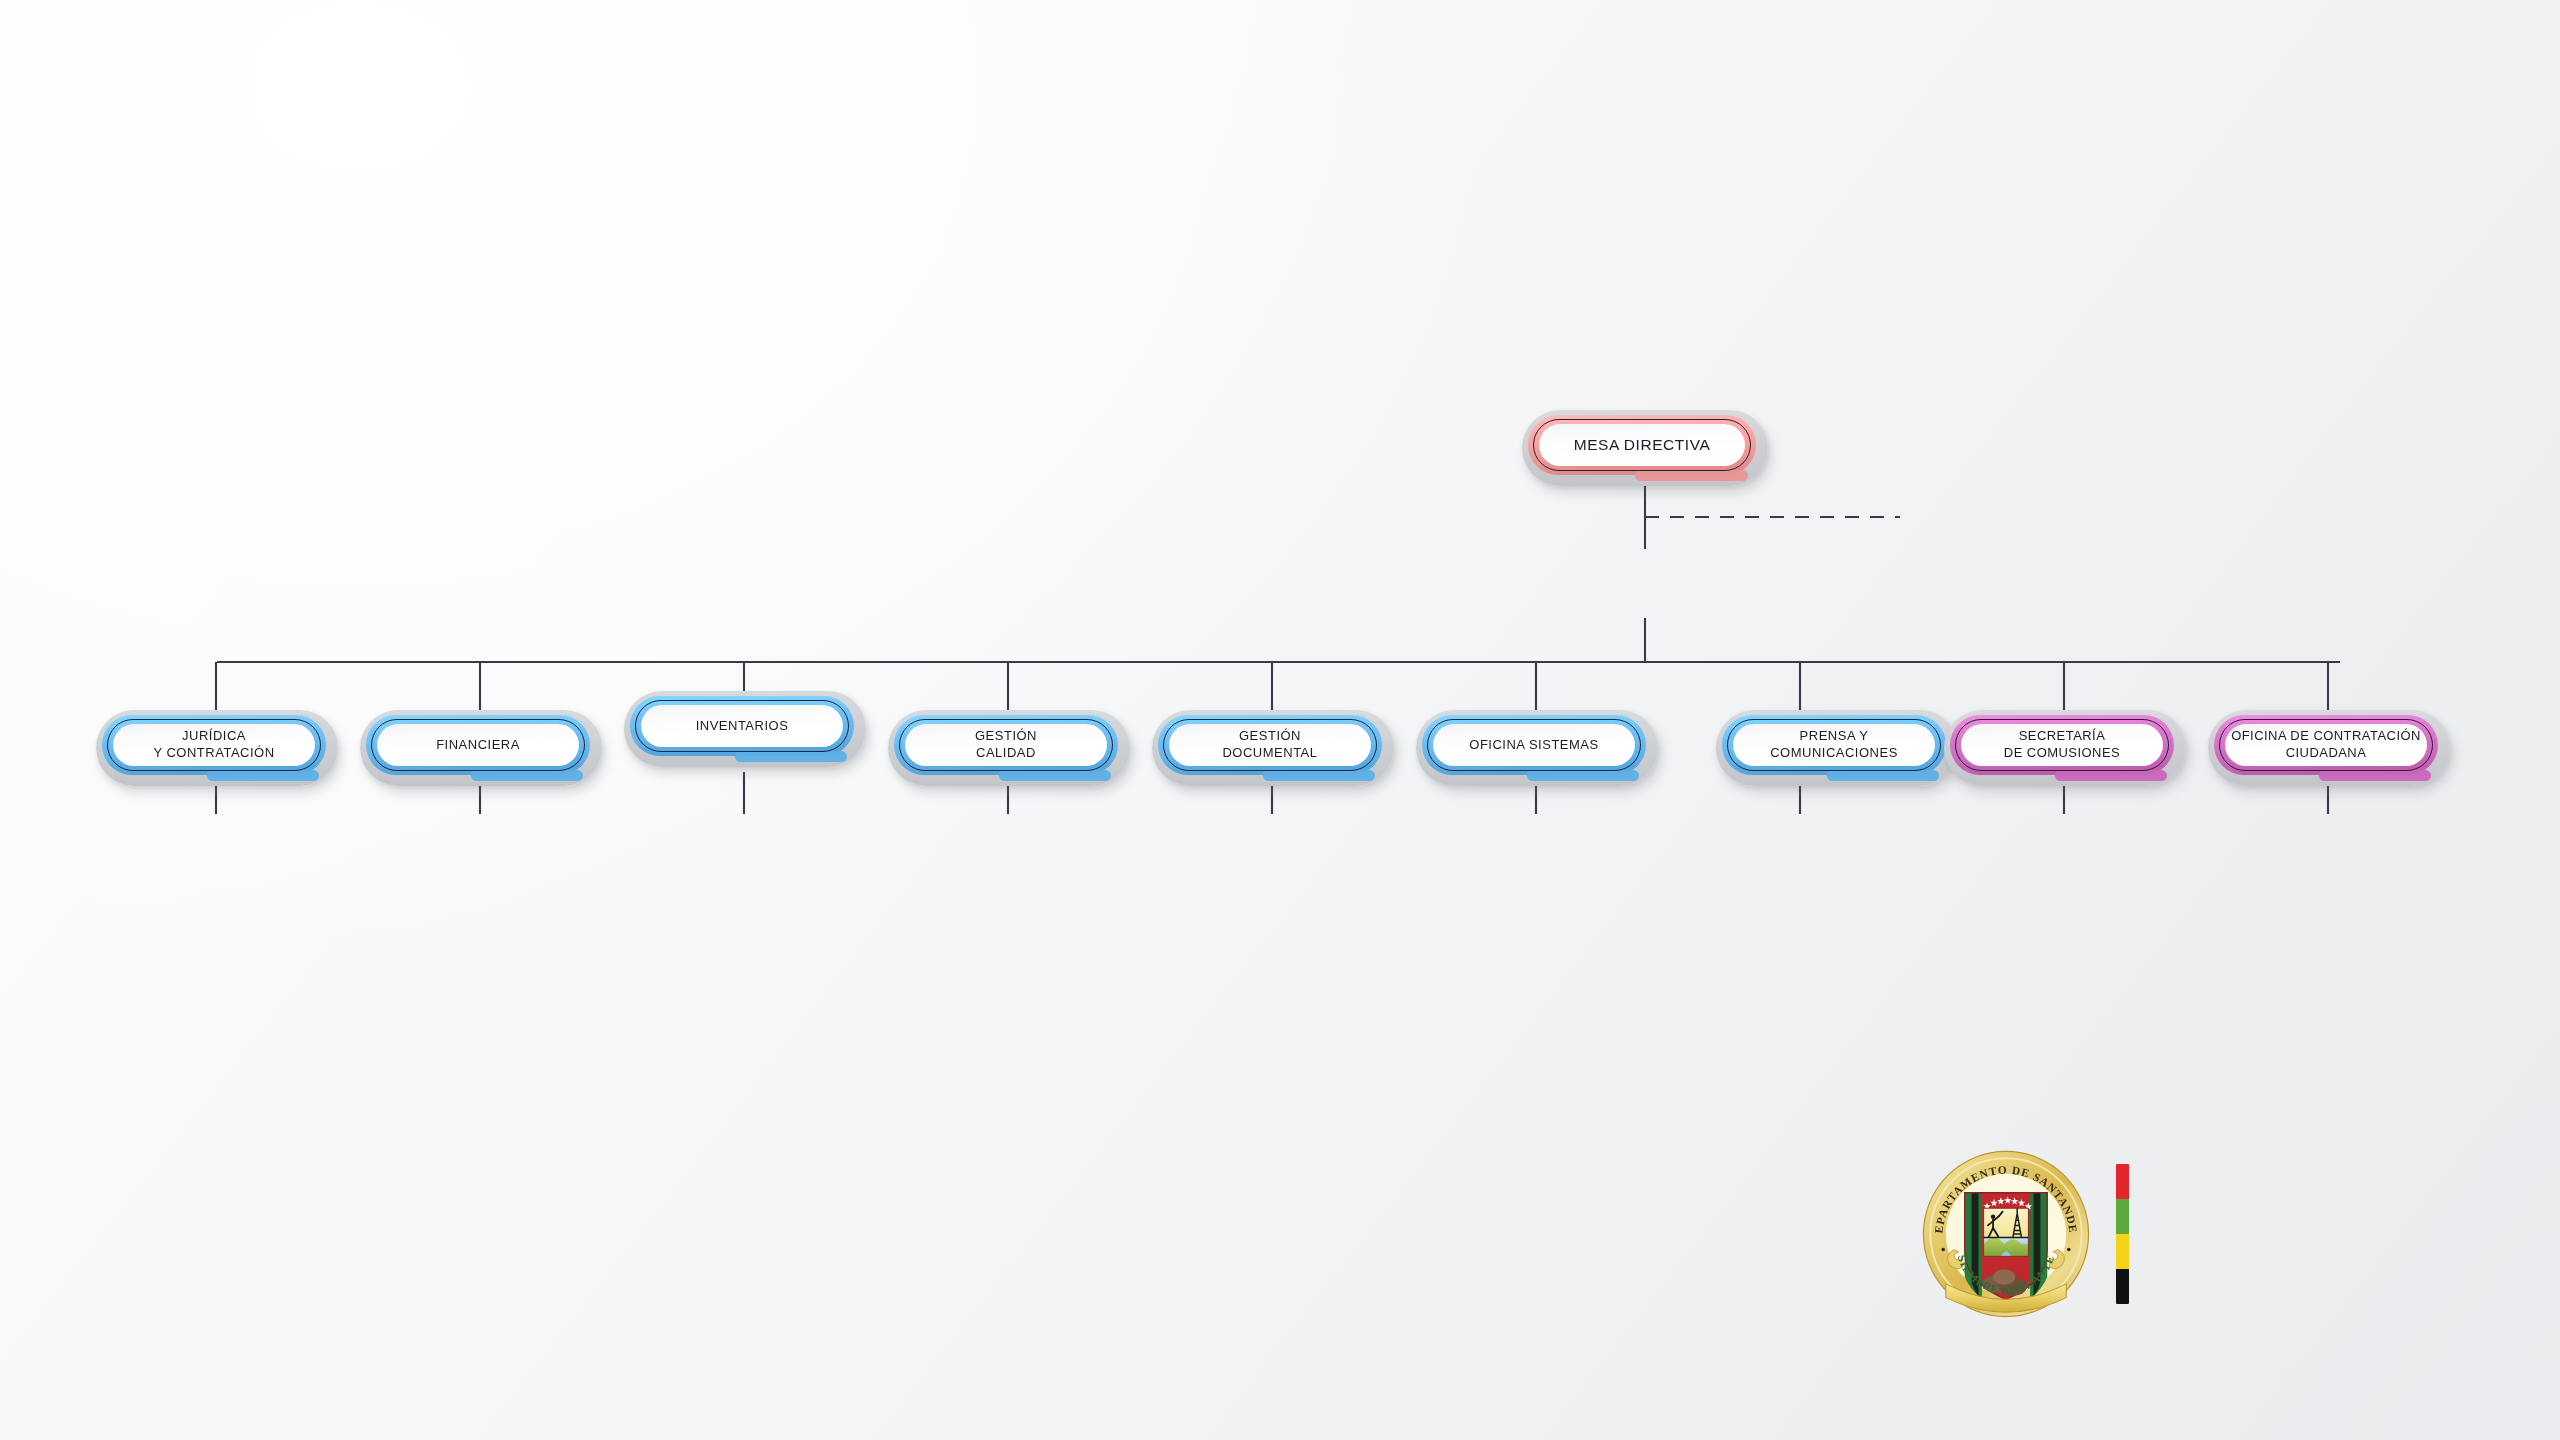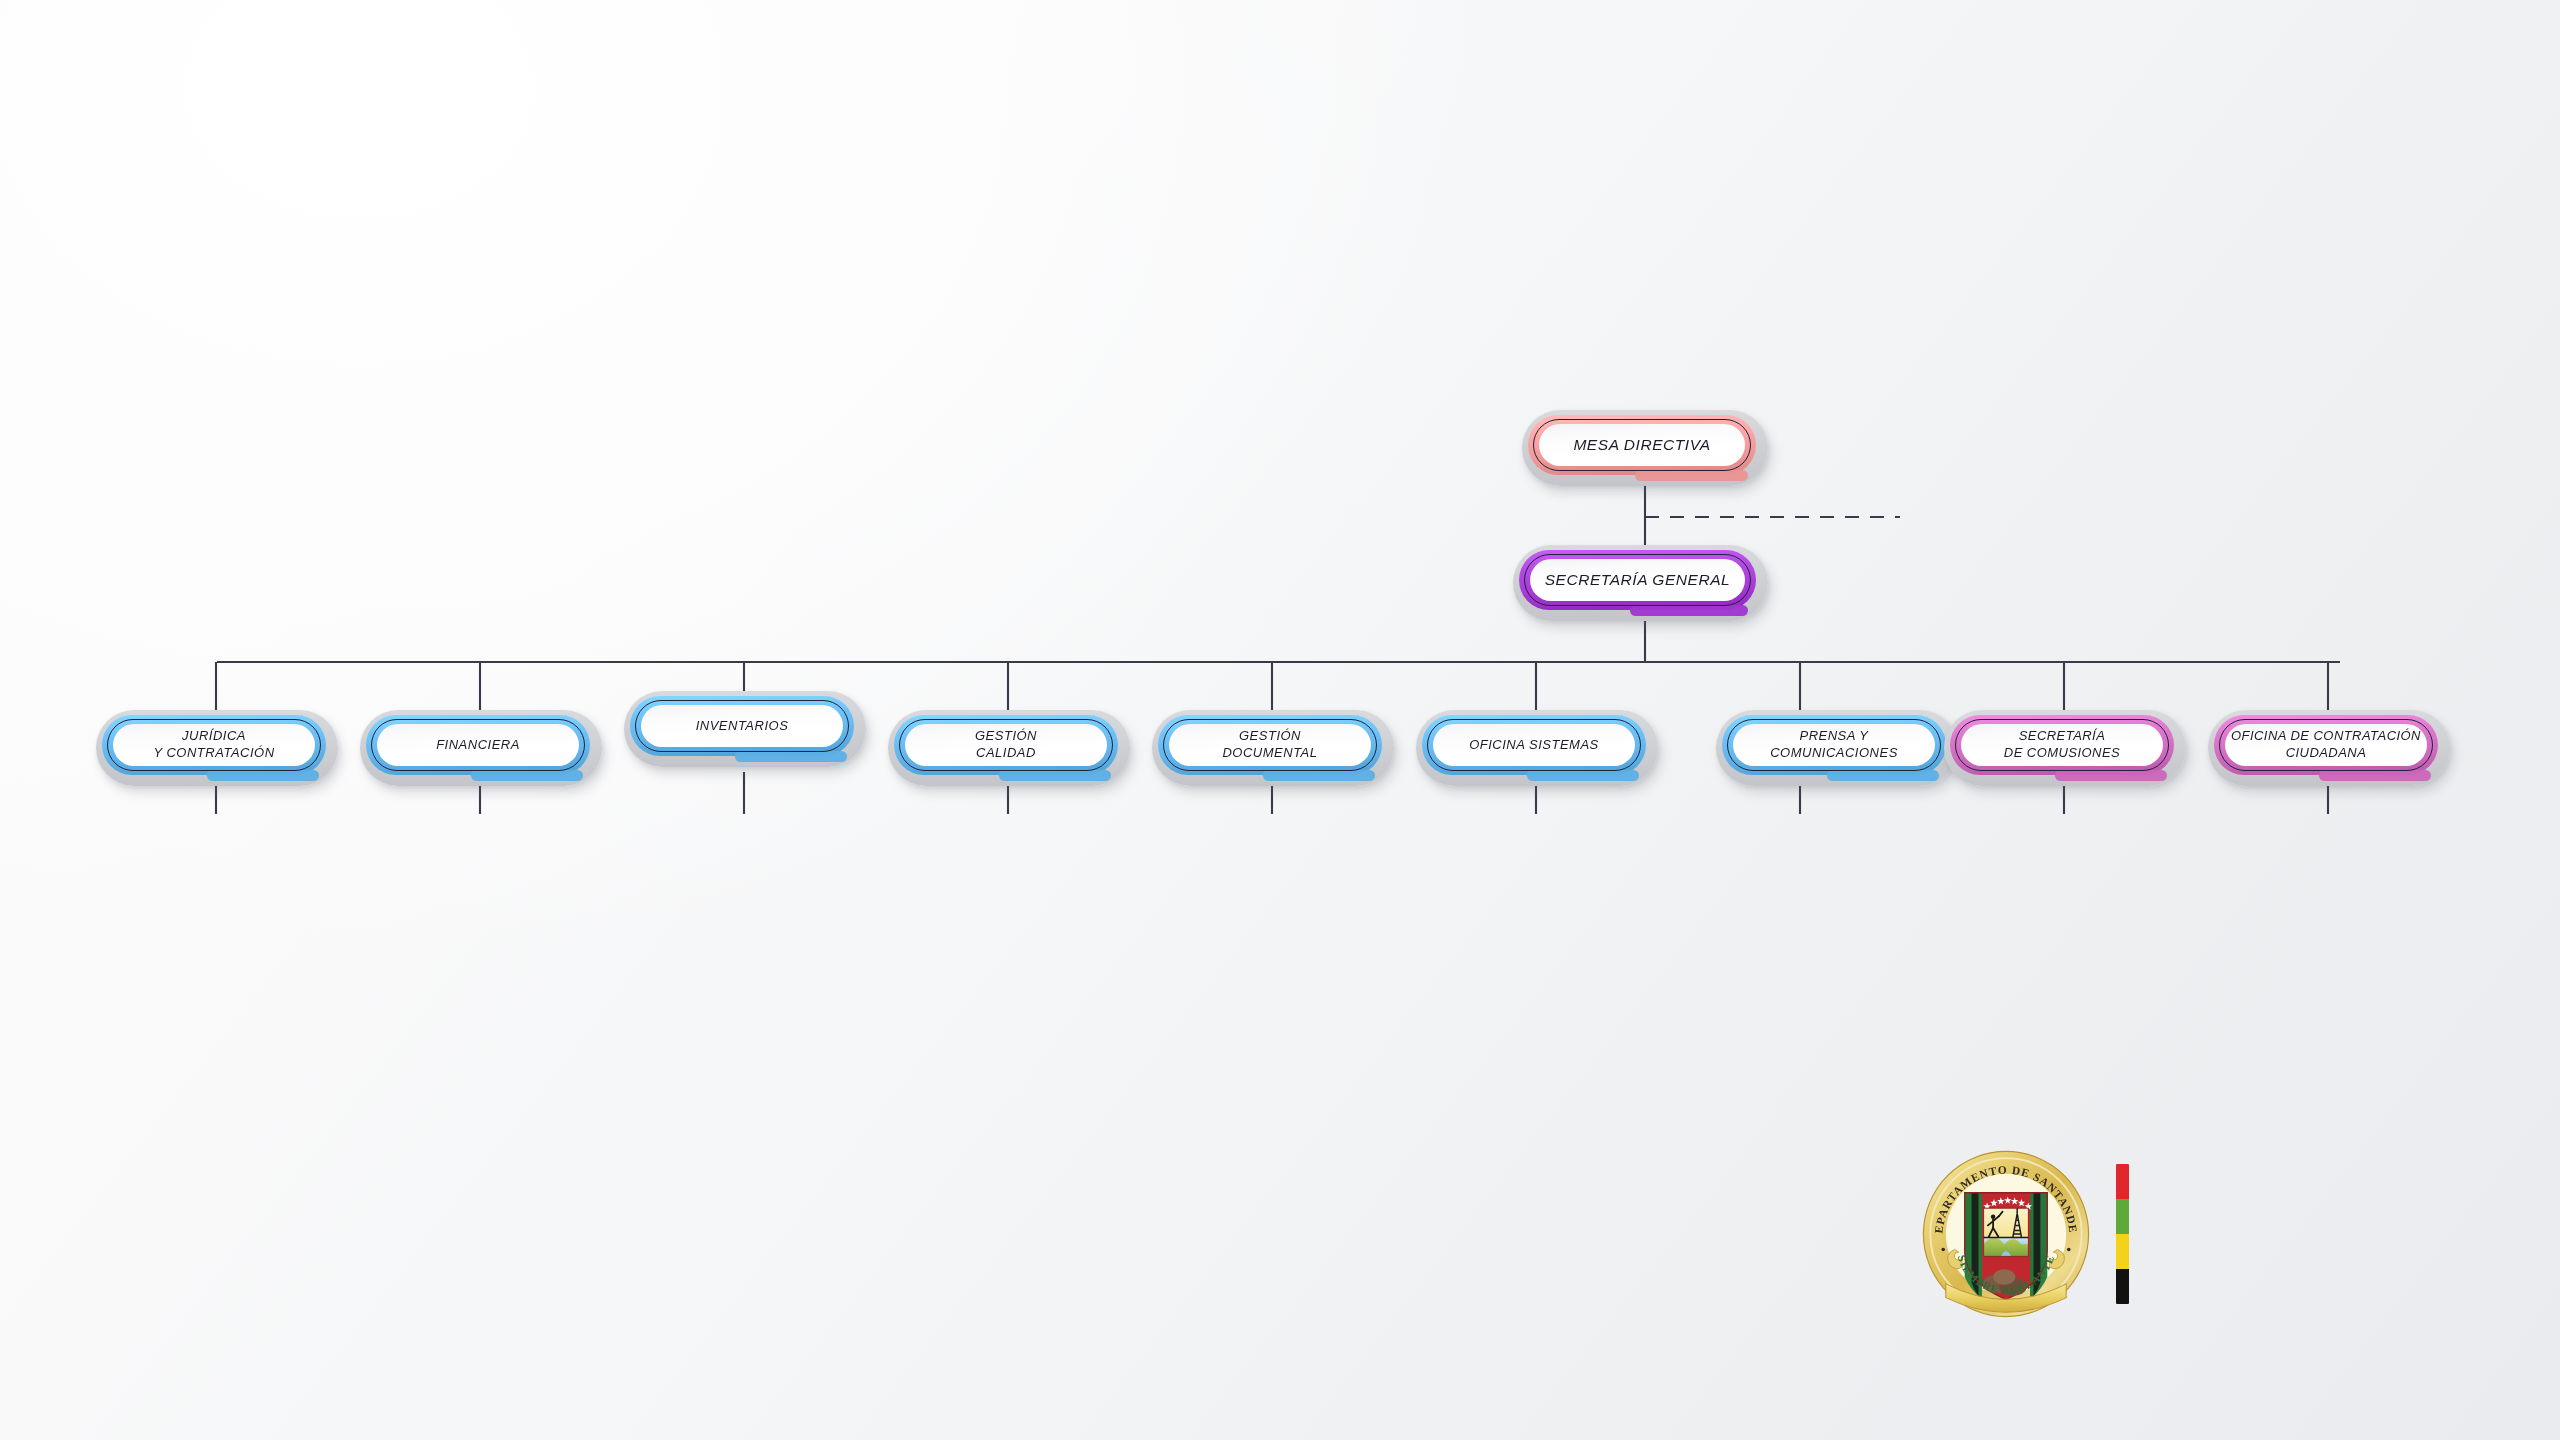--- a/index.html
+++ b/index.html
@@ -69,21 +69,20 @@
   
   .node .face {
     position: absolute;
     left: 17px; top: 14px;
     right: 23px; bottom: 20px;
     border-radius: 999px;
     background: linear-gradient(177deg, #f3f4f6 0%, #fbfbfc 26%, #ffffff 62%, #fdfdfe 100%);
     display: flex;
     align-items: center;
     justify-content: center;
-    font-style: italic;
   }
 
   .node .label {
     text-align: center;
     color: #1c1c28;
     letter-spacing: 0.55px;
     line-height: 1.28;
     white-space: pre-line;
     font-weight: 400;
     user-select: none;
@@ -178,29 +177,20 @@
     <div class="halo"></div>
     <div class="ring" style="background: linear-gradient(178deg, rgb(255, 188, 188) 0%, rgb(255, 168, 168) 30%, rgb(241, 154, 154) 62%, rgb(219, 132, 132) 100%);"></div>
     <div class="tail" style="left: 113.16px; top: 60px; width: 113.16px; height: 11px; background: rgb(235, 148, 148);"></div>
     <div class="outline"></div>
     <div class="face">
       <span class="label">MESA DIRECTIVA</span>
     </div>
   </div>
 
 
-  <div class="node lvl2" id="node-secretaria-general" style="left: 1513px; top: 545px; width: 255px; height: 76px;">
-    <div class="halo"></div>
-    <div class="ring" style="background: linear-gradient(178deg, rgb(200, 93, 248) 0%, rgb(180, 73, 228) 30%, rgb(166, 59, 214) 62%, rgb(144, 37, 192) 100%);"></div>
-    <div class="tail" style="left: 117.3px; top: 60px; width: 117.3px; height: 11px; background: rgb(160, 53, 208);"></div>
-    <div class="outline"></div>
-    <div class="face">
-      <span class="label">SECRETARÍA GENERAL</span>
-    </div>
-  </div>
 
   <div id="dept-row">
       <div class="node lvl3" style="left: 96px; top: 710px; width: 242px; height: 76px;">
         <div class="halo"></div>
         <div class="ring" style="background: linear-gradient(178deg, rgb(133, 216, 255) 0%, rgb(113, 196, 250) 30%, rgb(99, 182, 236) 62%, rgb(77, 160, 214) 100%);"></div>
         <div class="tail" style="left: 111.32px; top: 60px; width: 111.32px; height: 11px; background: rgb(93, 176, 230);"></div>
         <div class="outline"></div>
         <div class="face">
           <span class="label">JURÍDICA
 Y CONTRATACIÓN</span>

